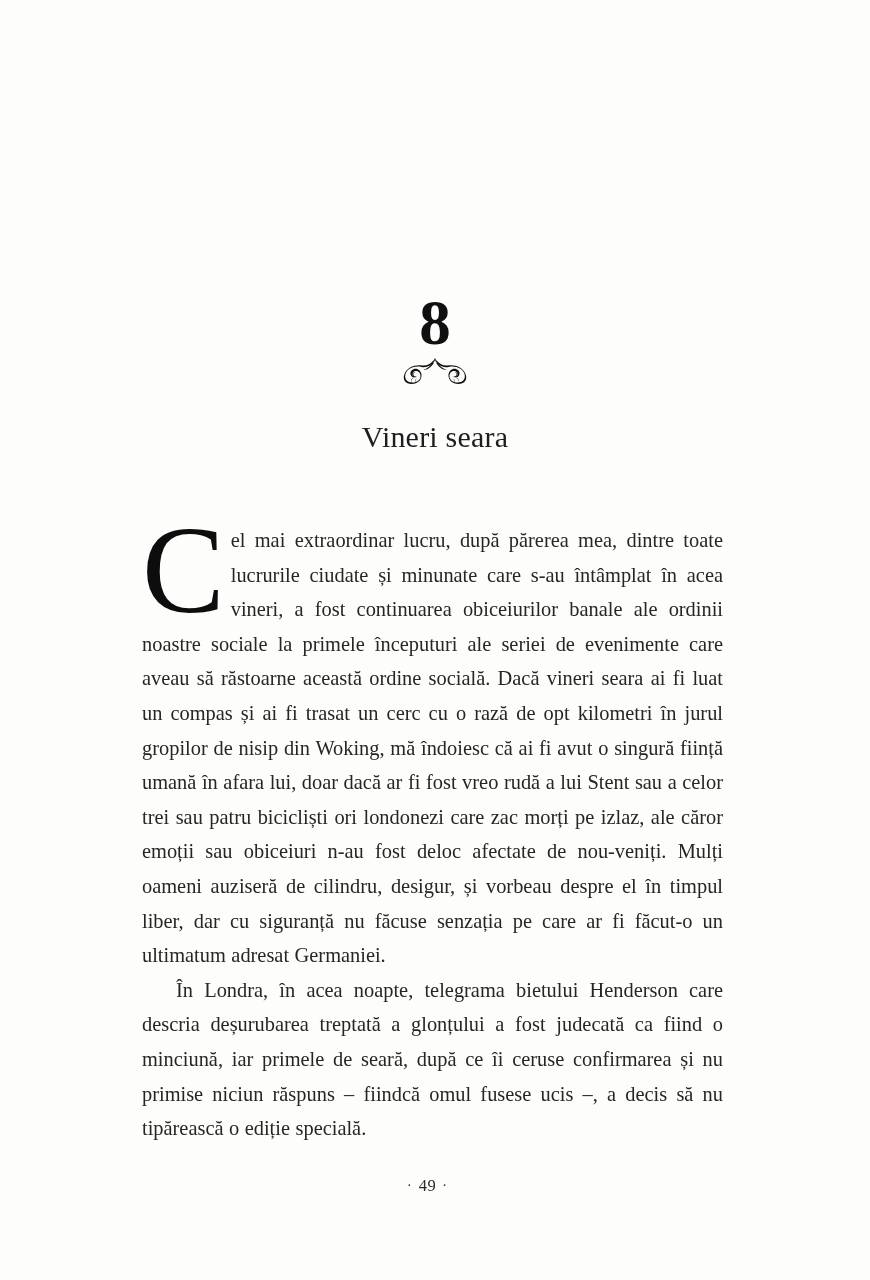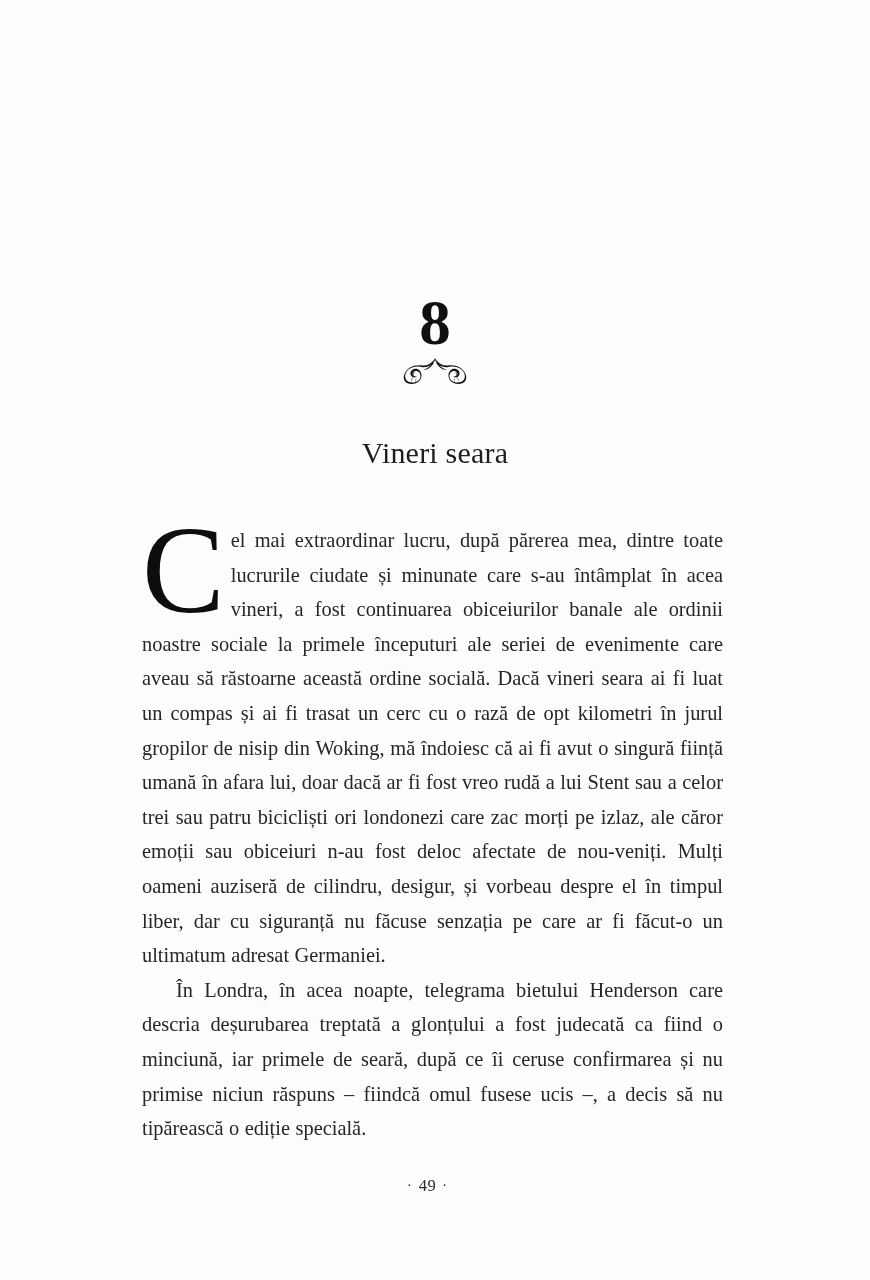--- a/index.html
+++ b/index.html
@@ -55,21 +55,21 @@
     position: absolute;
     left: 0;
     right: 0;
     top: 420px;
     text-align: center;
     font-family: "Liberation Serif", "DejaVu Serif", serif;
     font-size: 30px;
     font-weight: normal;
     letter-spacing: 0.2px;
     color: #1e1e1e;
-    margin: 16px;
+    margin: 0;
   }
 
   
   .text-column {
     position: absolute;
     left: 142px;
     top: 523px;
     width: 581px;
   }
 

